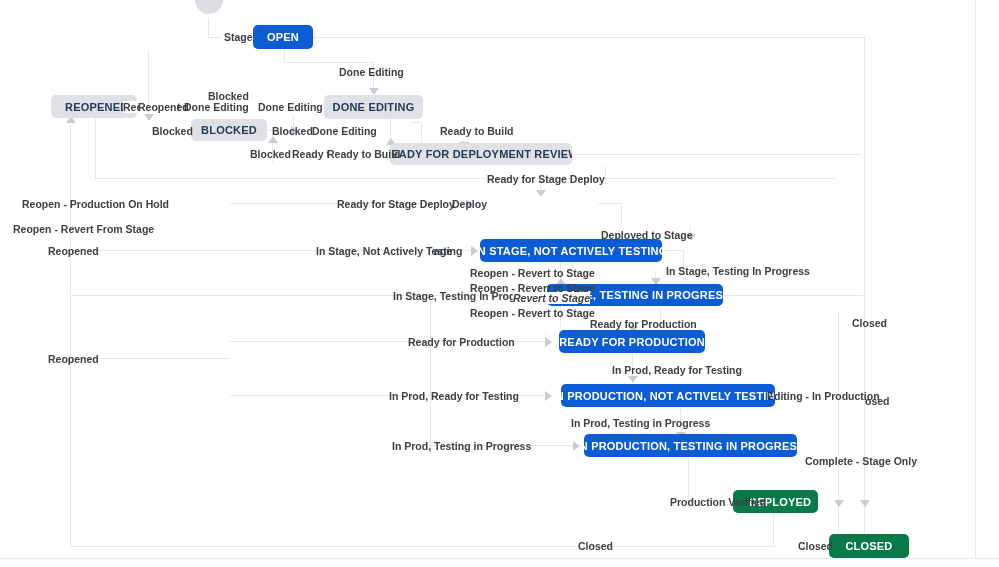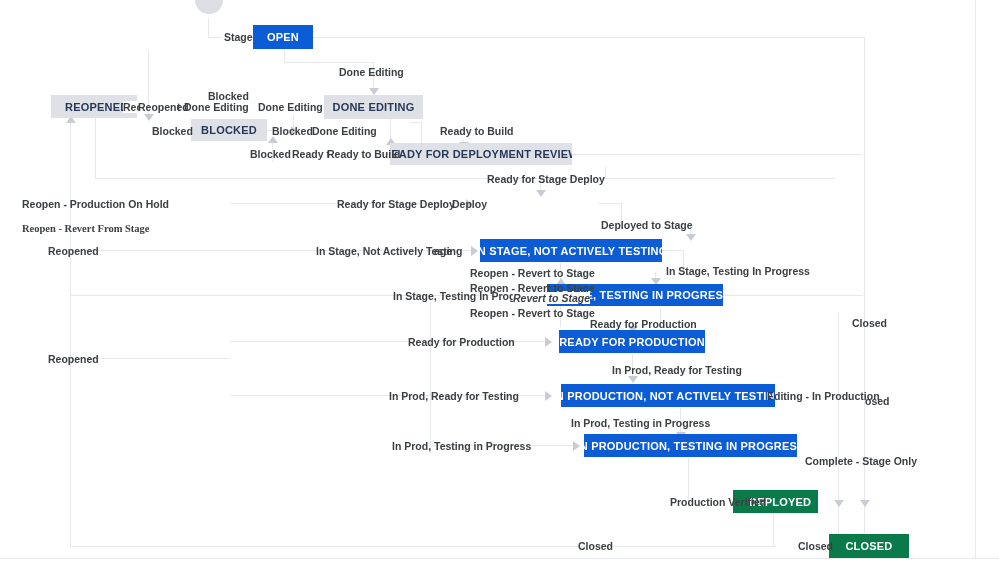--- a/index.html
+++ b/index.html
@@ -20,21 +20,21 @@
 
   
   .arw{position:absolute;width:0;height:0;}
   .arw.down{border-left:5px solid transparent;border-right:5px solid transparent;border-top:7px solid #c9ccd3;}
   .arw.right{border-top:5px solid transparent;border-bottom:5px solid transparent;border-left:7px solid #c9ccd3;}
   .arw.up{border-left:5px solid transparent;border-right:5px solid transparent;border-bottom:7px solid #c9ccd3;}
 
   
   .node{
     position:absolute;display:flex;align-items:center;justify-content:center;
-    border-radius:0;font-weight:bold;letter-spacing:.2px;
+    border-radius:5px;font-weight:bold;letter-spacing:.2px;
     white-space:nowrap;overflow:hidden;box-sizing:border-box;
   }
   .node.blue{background:#0b5cd5;color:#ffffff;font-size:11px;}
   .node.grey{background:#dfe1e6;color:#253858;font-size:11px;}
   .node.green{background:#0a7a4b;color:#ffffff;font-size:11px;}
   .node.start{background:#dcdee3;border-radius:50%;}
 
   
   .lbl{
     position:absolute;font-size:10.5px;font-weight:bold;color:#3c4043;
@@ -201,24 +201,24 @@
   <div class="lbl" style="left:312px;top:125px;">Done Editing</div>
   <div class="lbl" style="left:440px;top:125px;">Ready to Build</div>
 
   <div class="lbl" style="left:250px;top:148px;">Blocked</div>
   <div class="lbl clip" style="left:292px;top:148px;width:36px;">Ready to</div>
   <div class="lbl" style="left:327px;top:148px;">Ready to Build</div>
 
   <div class="lbl" style="left:487px;top:173px;">Ready for Stage Deploy</div>
   <div class="lbl" style="left:337px;top:198px;">Ready for Stage Deploy</div>
   <div class="lbl" style="left:452px;top:198px;">Deploy</div>
-  <div class="lbl" style="left:601px;top:219px;">Deployed to Stage</div>
+  <div class="lbl" style="left:601px;top:229px;">Deployed to Stage</div>
 
   <div class="lbl" style="left:22px;top:198px;">Reopen - Production On Hold</div>
-  <div class="lbl" style="left:22px;top:223px;font-family:Liberation Serif, serif;">Reopen - Revert From Stage</div>
+  <div class="lbl" style="left:13px;top:223px;">Reopen - Revert From Stage</div>
   <div class="lbl" style="left:48px;top:245px;">Reopened</div>
   <div class="lbl" style="left:48px;top:353px;">Reopened</div>
 
   <div class="lbl" style="left:316px;top:245px;">In Stage, Not Actively Testing</div>
   <div class="lbl" style="left:434px;top:245px;">age</div>
   <div class="lbl" style="left:666px;top:265px;">In Stage, Testing In Progress</div>
   <div class="lbl" style="left:393px;top:290px;">In Stage, Testing In Progress</div>
 
   <div class="lbl" style="left:470px;top:267px;">Reopen - Revert to Stage</div>
   <div class="lbl" style="left:470px;top:282px;">Reopen - Revert to Stage</div>

